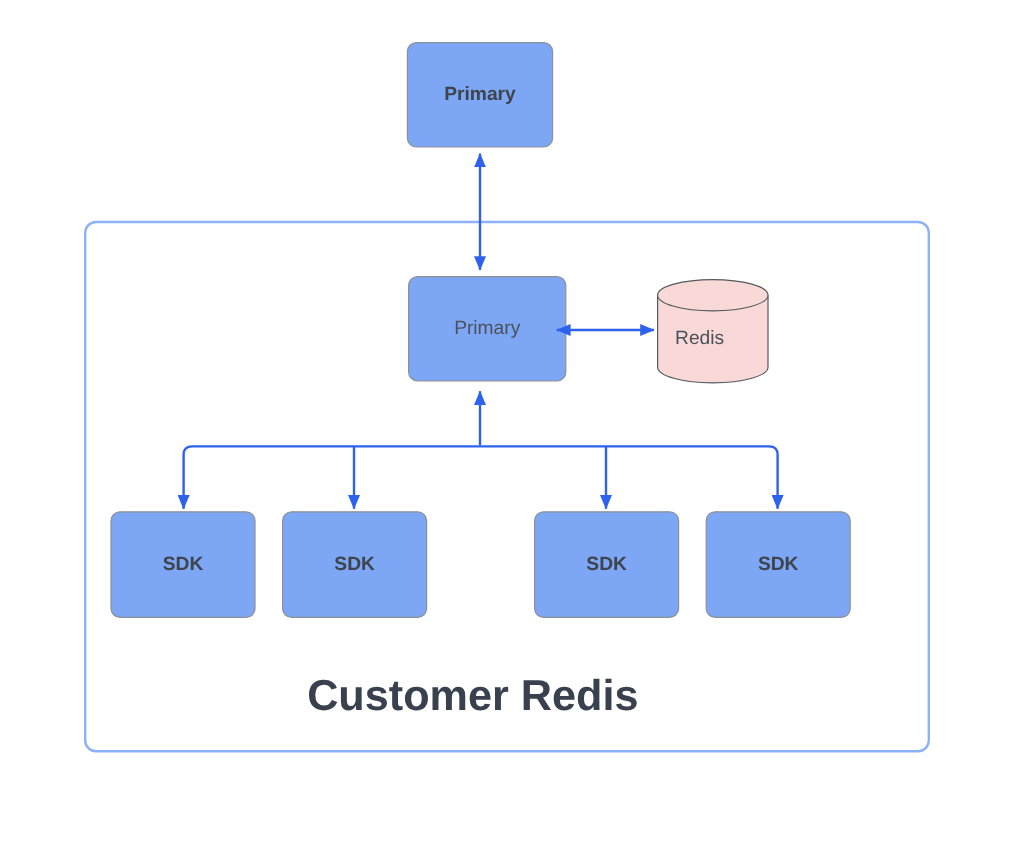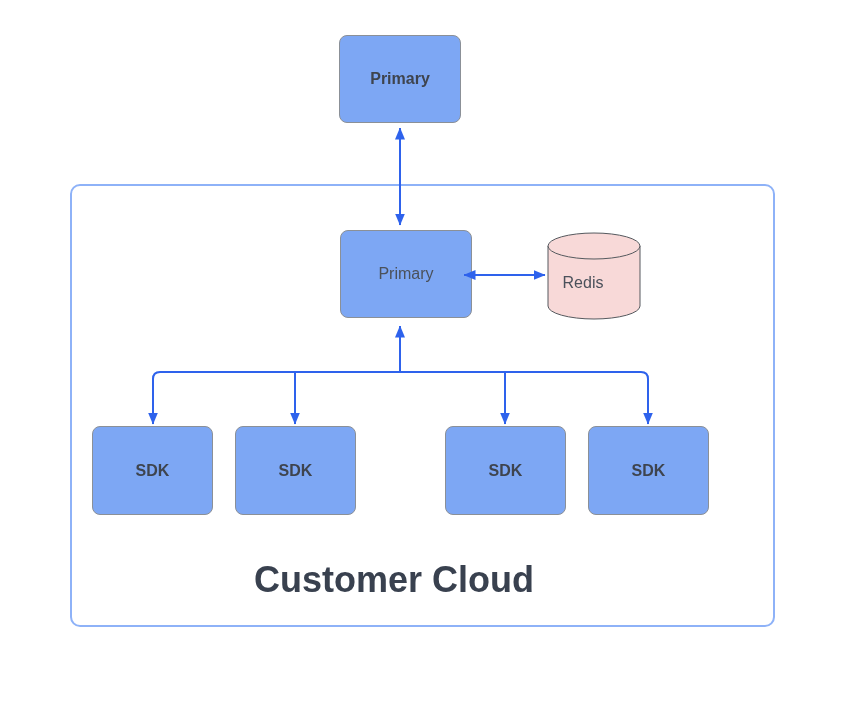--- a/index.html
+++ b/index.html
@@ -87,21 +87,21 @@
     color: var(--title-color, #39414F);
     z-index: 2;
   }
 </style>
 </head>
 <body>
 
 <div class="canvas">
 
   <div class="group-container"></div>
-  <div class="group-title">Customer Cloud</div>
+  <div class="group-title">Customer Redis</div>
 
   <div class="node node--harness">
     <span>Primary</span>
   </div>
 
   <div class="node node--regular node--primary">
     <span>Primary</span>
   </div>
 
   <div class="node node--sdk1">

